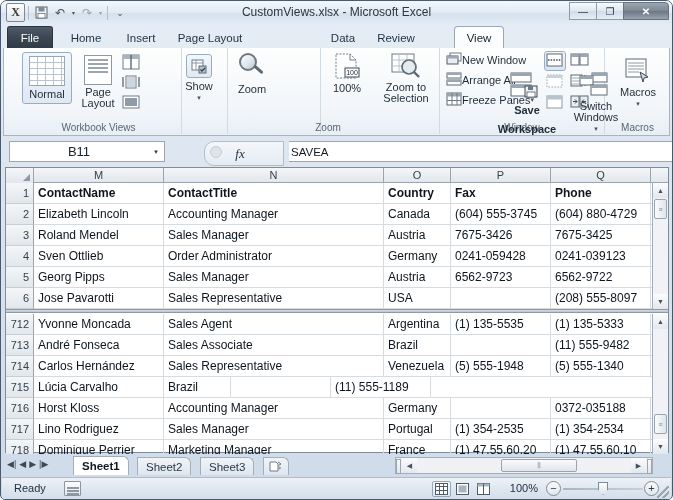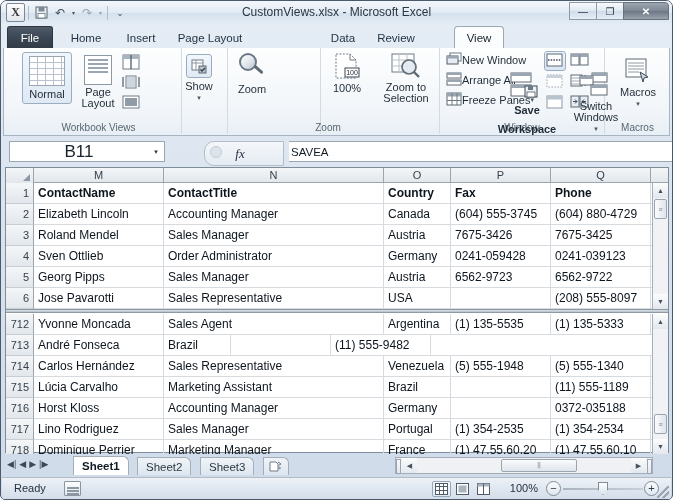--- a/index.html
+++ b/index.html
@@ -185,21 +185,21 @@
   
   .fbar {
     position: absolute; left: 2px; top: 140px; width: 667px; height: 23px;
   }
   .namebox {
     position: absolute; left: 6px; top: 0; width: 156px; height: 21px;
     background: #fff; border: 1px solid #9aa6b2;
     display: flex; align-items: center;
   }
   .namebox .nb-val {
-    flex: 1; text-align: center; font-size: 17px; color: #18222c;
+    flex: 1; text-align: center; font-size: 13px; color: #18222c;
   }
   .namebox .nb-caret { width: 16px; text-align: center; font-size: 7px; color: #333; }
   .fx-zone {
     position: absolute; left: 166px; top: 0; width: 80px; height: 25px;
     background: linear-gradient(to bottom, #f4f7fa, #e4ebf2);
     border: 1px solid #b3bdc7; border-radius: 10px 0 0 10px;
     display: flex; align-items: center; justify-content: center; margin-left: 35px;
   }
   .fx-dot {
     position: absolute; left: 5px; top: 4px; width: 12px; height: 12px;
@@ -769,38 +769,38 @@
         <div class="cell c-m">Yvonne Moncada</div>
         <div class="cell c-n">Sales Agent</div>
         <div class="cell c-o">Argentina</div>
         <div class="cell c-p">(1) 135-5535</div>
         <div class="cell c-q">(1) 135-5333</div>
         <div class="cell c-r"></div>
       </div>
       <div class="row">
         <div class="rh">713</div>
         <div class="cell c-m">André Fonseca</div>
+        <div class="cell c-n">Sales Associate</div>
         <div class="cell c-o">Brazil</div>
         <div class="cell c-p"></div>
         <div class="cell c-q">(11) 555-9482</div>
         <div class="cell c-r"></div>
       </div>
       <div class="row">
         <div class="rh">714</div>
         <div class="cell c-m">Carlos Hernández</div>
         <div class="cell c-n">Sales Representative</div>
         <div class="cell c-o">Venezuela</div>
         <div class="cell c-p">(5) 555-1948</div>
         <div class="cell c-q">(5) 555-1340</div>
         <div class="cell c-r"></div>
       </div>
       <div class="row">
         <div class="rh">715</div>
         <div class="cell c-m">Lúcia Carvalho</div>
-        <div class="cell c-n">Marketing Assistant</div>
         <div class="cell c-o">Brazil</div>
         <div class="cell c-p"></div>
         <div class="cell c-q">(11) 555-1189</div>
         <div class="cell c-r"></div>
       </div>
       <div class="row">
         <div class="rh">716</div>
         <div class="cell c-m">Horst Kloss</div>
         <div class="cell c-n">Accounting Manager</div>
         <div class="cell c-o">Germany</div>

